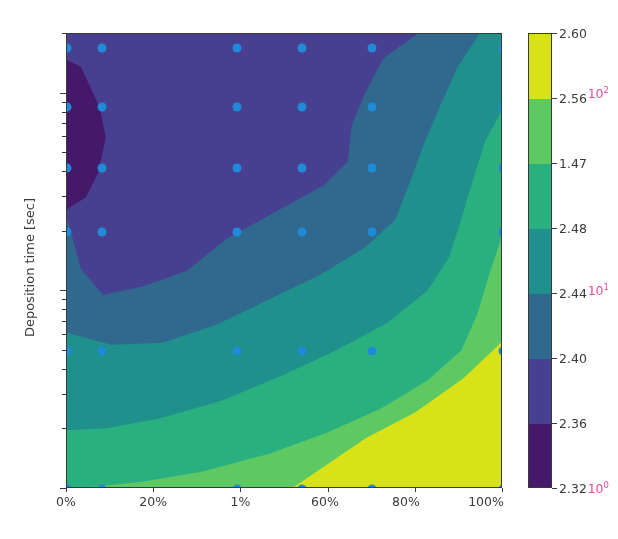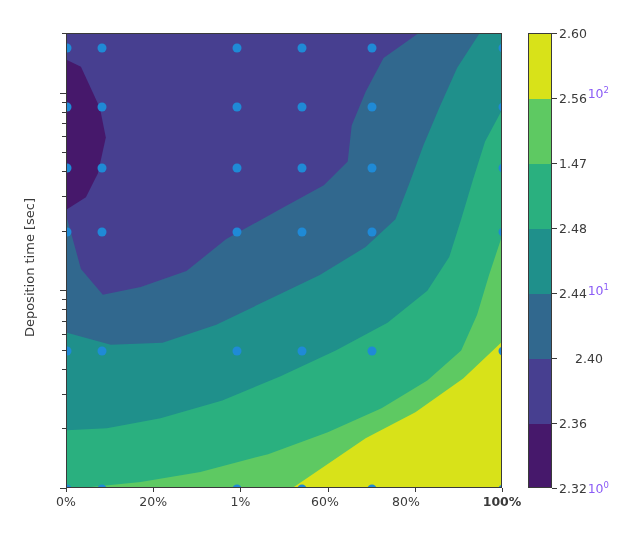--- a/index.html
+++ b/index.html
@@ -42,21 +42,21 @@
     position:absolute;top:515px;left:66px;width:436px;text-align:center;
     font-size:13px;color:#3a3a3a;
   }
 
   
   .ytick{
     position:absolute;left:60px;height:0;border-top:1.1px solid #3a3a3a;width:6px;
   }
   .ytick.minor{left:62px;width:4px;border-top-width:1px;}
   .yticklabel{
-    position:absolute;right:0;font-size:12.5px;color:#8b5cf6;
+    position:absolute;right:0;font-size:12.5px;color:#ec4899;
     transform:translateY(-50%);white-space:nowrap;text-align:right;
     width:60px;padding-right:9px;box-sizing:border-box;
   }
   .yticklabel sup{font-size:8.5px;vertical-align:super;}
   #ylabel{
     position:absolute;left:-86px;top:260px;width:230px;text-align:center;
     font-size:13px;color:#3a3a3a;transform:rotate(-90deg);
     transform-origin:center center;
   }
 
@@ -164,21 +164,21 @@
     <div class="xticklabel" style="left: 66px;">0%</div>
     <div class="xtick" style="left: 153.2px; top: 488px;"></div>
     <div class="xticklabel" style="left: 153.2px;">20%</div>
     <div class="xtick" style="left: 240.4px; top: 488px;"></div>
     <div class="xticklabel" style="left: 240.4px;">1%</div>
     <div class="xtick" style="left: 327.6px; top: 488px;"></div>
     <div class="xticklabel" style="left: 325px;">60%</div>
     <div class="xtick" style="left: 414.8px; top: 488px;"></div>
     <div class="xticklabel" style="left: 406px;">80%</div>
     <div class="xtick" style="left: 502px; top: 488px;"></div>
-    <div class="xticklabel" style="left: 502px; font-weight: bold;">100%</div>
+    <div class="xticklabel" style="left: 486px;">100%</div>
     <div class="ytick" style="top: 488px;"></div>
     <div class="yticklabel" aria-label="10⁰" style="top: 488px;">10<sup>0</sup></div>
     <div class="ytick" style="top: 290.262px;"></div>
     <div class="yticklabel" aria-label="10¹" style="top: 290.262px;">10<sup>1</sup></div>
     <div class="ytick" style="top: 92.5249px;"></div>
     <div class="yticklabel" aria-label="10²" style="top: 92.5249px;">10<sup>2</sup></div>
     <div class="ytick minor" style="top: 428.475px;"></div>
     <div class="ytick minor" style="top: 393.655px;"></div>
     <div class="ytick minor" style="top: 368.95px;"></div>
     <div class="ytick minor" style="top: 349.787px;"></div>
@@ -193,21 +193,21 @@
     <div class="ytick minor" style="top: 136.393px;"></div>
     <div class="ytick minor" style="top: 123.155px;"></div>
     <div class="ytick minor" style="top: 111.688px;"></div>
     <div class="ytick minor" style="top: 101.573px;"></div>
     <div class="ytick minor" style="top: 33px;"></div>
     <div class="cbtick" style="top: 488px;"></div>
     <div class="cbticklabel" style="top: 488px;">2.32</div>
     <div class="cbtick" style="top: 423px;"></div>
     <div class="cbticklabel" style="top: 423px;">2.36</div>
     <div class="cbtick" style="top: 358px;"></div>
-    <div class="cbticklabel" style="top: 358px; margin-left: 16px;">2.40</div>
+    <div class="cbticklabel" style="top: 358px;">2.40</div>
     <div class="cbtick" style="top: 293px;"></div>
     <div class="cbticklabel" style="top: 293px;">2.44</div>
     <div class="cbtick" style="top: 228px;"></div>
     <div class="cbticklabel" style="top: 228px;">2.48</div>
     <div class="cbtick" style="top: 163px;"></div>
     <div class="cbticklabel" style="top: 163px;">1.47</div>
     <div class="cbtick" style="top: 98px;"></div>
     <div class="cbticklabel" style="top: 98px;">2.56</div>
     <div class="cbtick" style="top: 33px;"></div>
     <div class="cbticklabel" style="top: 33px;">2.60</div>

